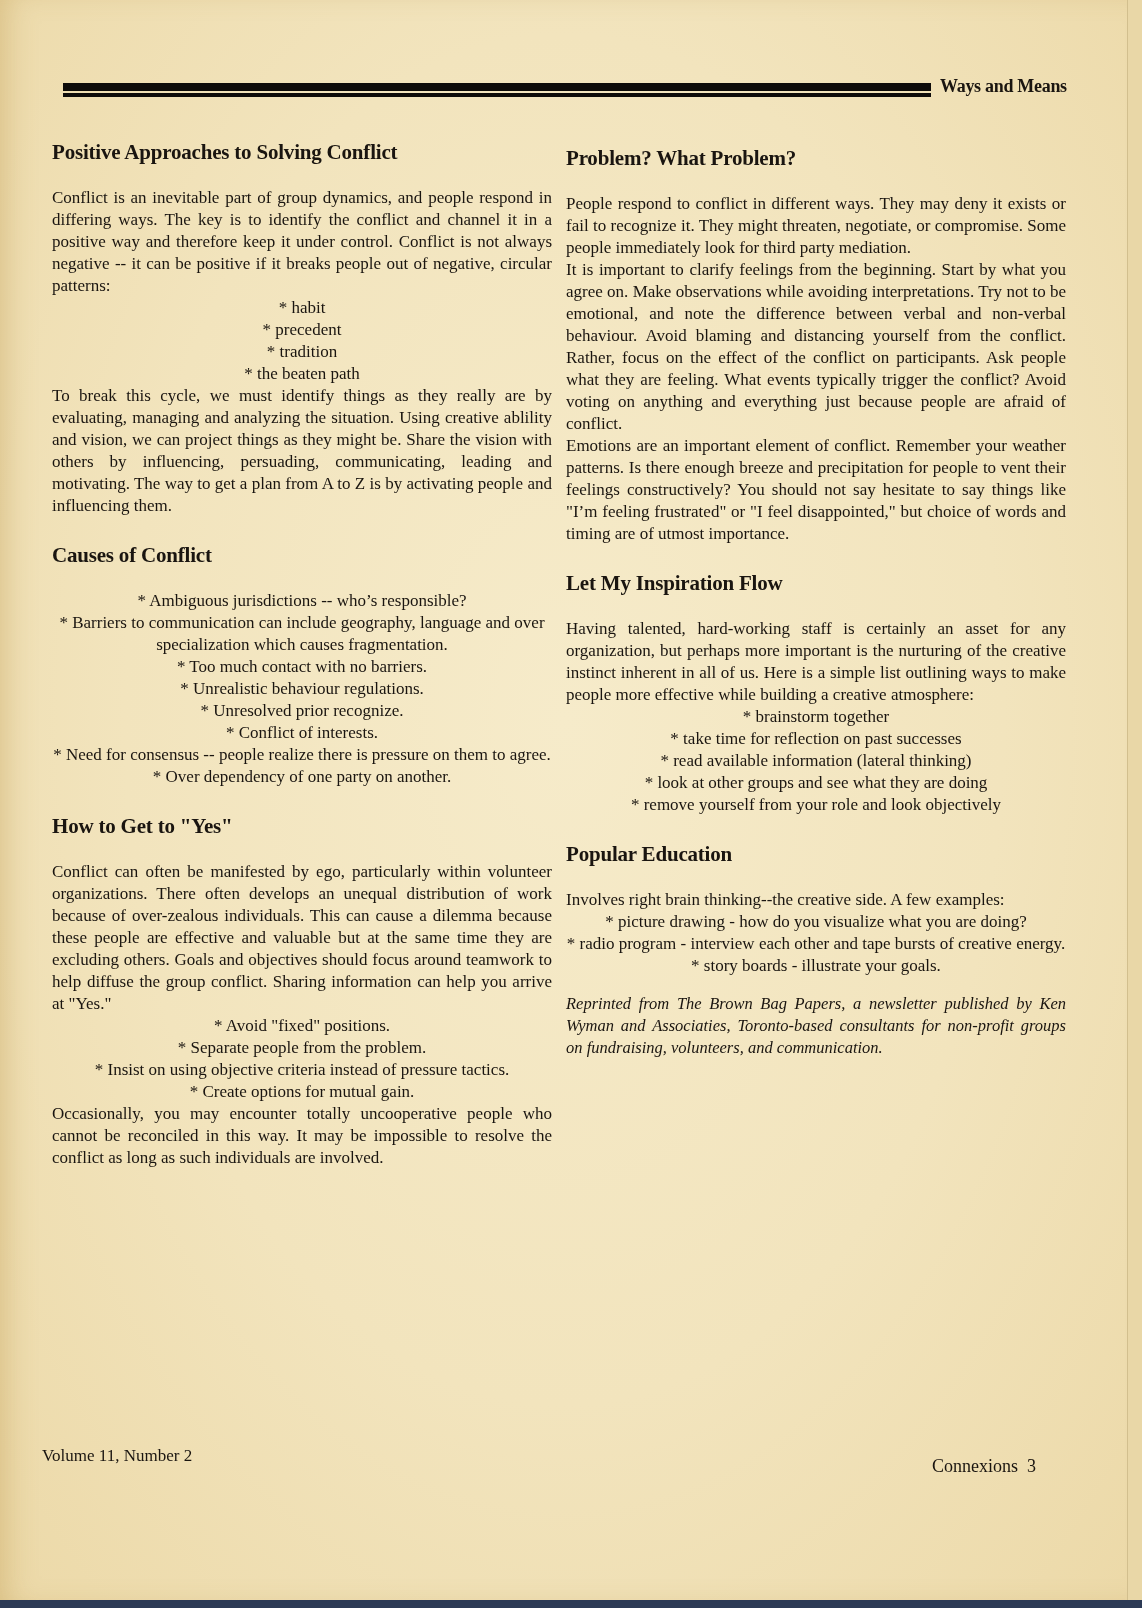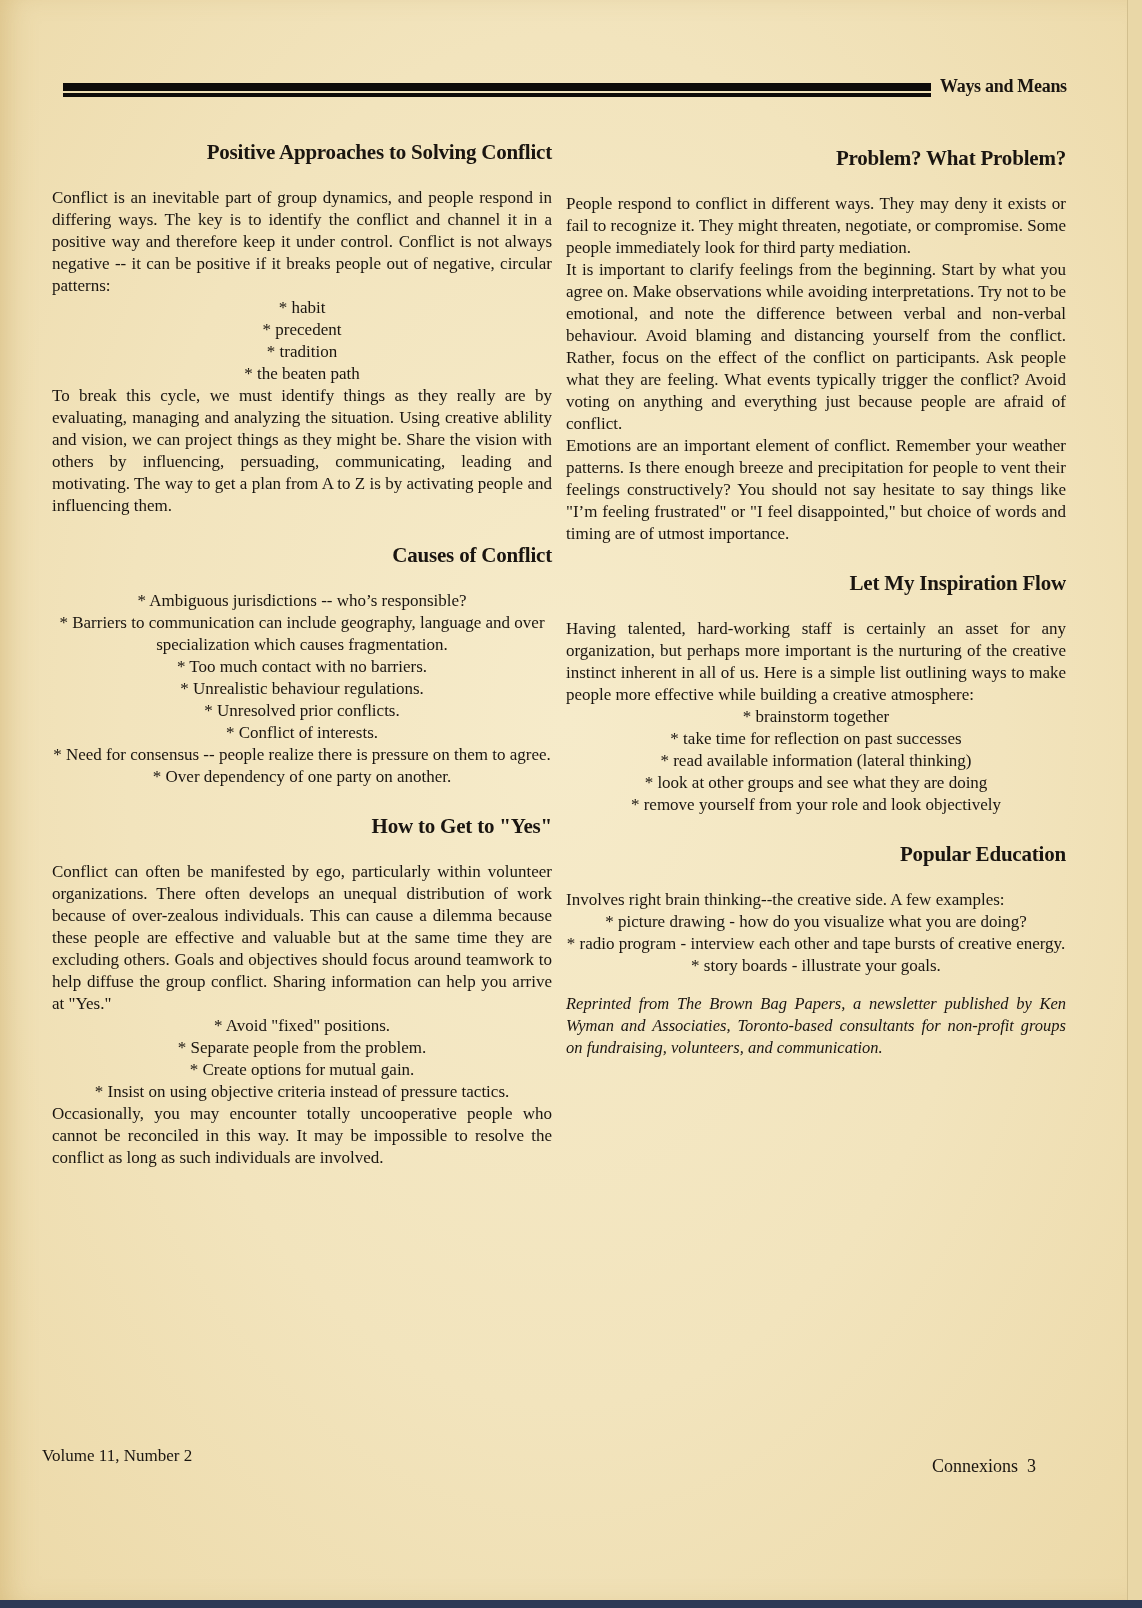--- a/index.html
+++ b/index.html
@@ -28,21 +28,21 @@
   .rule-gap { height: 2px; }
   .rule-thin { height: 4px; background: #0e0c0a; }
   .section-tag {
     position: absolute; left: 940px; top: 76px;
     font-weight: bold; font-size: 18px; letter-spacing: -0.3px;
   }
   .col { position: absolute; width: 500px; }
   .col-left { left: 52px; top: 140px; }
   .col-right { left: 566px; top: 146px; width: 500px; }
   h2 {
-    font-size: 21px; font-weight: bold; margin: 0 0 22px 0; letter-spacing: -0.2px; text-align: right;
+    font-size: 21px; font-weight: bold; margin: 0 0 22px 0; letter-spacing: -0.2px;
   }
   p, .li {
     font-size: 17px; line-height: 22px; margin: 0; text-align: justify;
   }
   .li { text-align: center; }
   .sect { margin-bottom: 26px; }
   .credit { font-style: italic; font-size: 16.5px; line-height: 22px; margin-top: 16px; text-align: justify; }
   .footer-left { position: absolute; left: 42px; top: 1446px; font-size: 17px; }
   .footer-right { position: absolute; left: 932px; top: 1456px; font-size: 18px; }
 </style>
@@ -70,33 +70,33 @@
     <div class="li">* the beaten path</div>
     <p>To break this cycle, we must identify things as they really are by evaluating, managing and analyzing the situation. Using creative ablility and vision, we can project things as they might be. Share the vision with others by influencing, persuading, communicating, leading and motivating. The way to get a plan from A to Z is by activating people and influencing them.</p>
   </div>
 
   <div class="sect">
     <h2>Causes of Conflict</h2>
     <div class="li">* Ambiguous jurisdictions -- who’s responsible?</div>
     <div class="li">* Barriers to communication can include geography, language and over specialization which causes fragmentation.</div>
     <div class="li">* Too much contact with no barriers.</div>
     <div class="li">* Unrealistic behaviour regulations.</div>
-    <div class="li">* Unresolved prior conflicts.</div>
+    <div class="li">* Unresolved prior recognize.</div>
     <div class="li">* Conflict of interests.</div>
     <div class="li">* Need for consensus -- people realize there is pressure on them to agree.</div>
     <div class="li">* Over dependency of one party on another.</div>
   </div>
 
   <div class="sect">
     <h2>How to Get to "Yes"</h2>
     <p>Conflict can often be manifested by ego, particularly within volunteer organizations. There often develops an unequal distribution of work because of over-zealous individuals. This can cause a dilemma because these people are effective and valuable but at the same time they are excluding others. Goals and objectives should focus around teamwork to help diffuse the group conflict. Sharing information can help you arrive at "Yes."</p>
     <div class="li">* Avoid "fixed" positions.</div>
     <div class="li">* Separate people from the problem.</div>
+    <div class="li">* Insist on using objective criteria instead of pressure tactics.</div>
     <div class="li">* Create options for mutual gain.</div>
-    <div class="li">* Insist on using objective criteria instead of pressure tactics.</div>
     <p>Occasionally, you may encounter totally uncooperative people who cannot be reconciled in this way. It may be impossible to resolve the conflict as long as such individuals are involved.</p>
   </div>
 </div>
 
 <div class="col col-right">
   <div class="sect">
     <h2>Problem? What Problem?</h2>
     <p>People respond to conflict in different ways. They may deny it exists or fail to recognize it. They might threaten, negotiate, or compromise. Some people immediately look for third party mediation.</p>
     <p>It is important to clarify feelings from the beginning. Start by what you agree on. Make observations while avoiding interpretations. Try not to be emotional, and note the difference between verbal and non-verbal behaviour. Avoid blaming and distancing yourself from the conflict. Rather, focus on the effect of the conflict on participants. Ask people what they are feeling. What events typically trigger the conflict? Avoid voting on anything and everything just because people are afraid of conflict.</p>
     <p>Emotions are an important element of conflict. Remember your weather patterns. Is there enough breeze and precipitation for people to vent their feelings constructively? You should not say hesitate to say things like "I’m feeling frustrated" or "I feel disappointed," but choice of words and timing are of utmost importance.</p>

